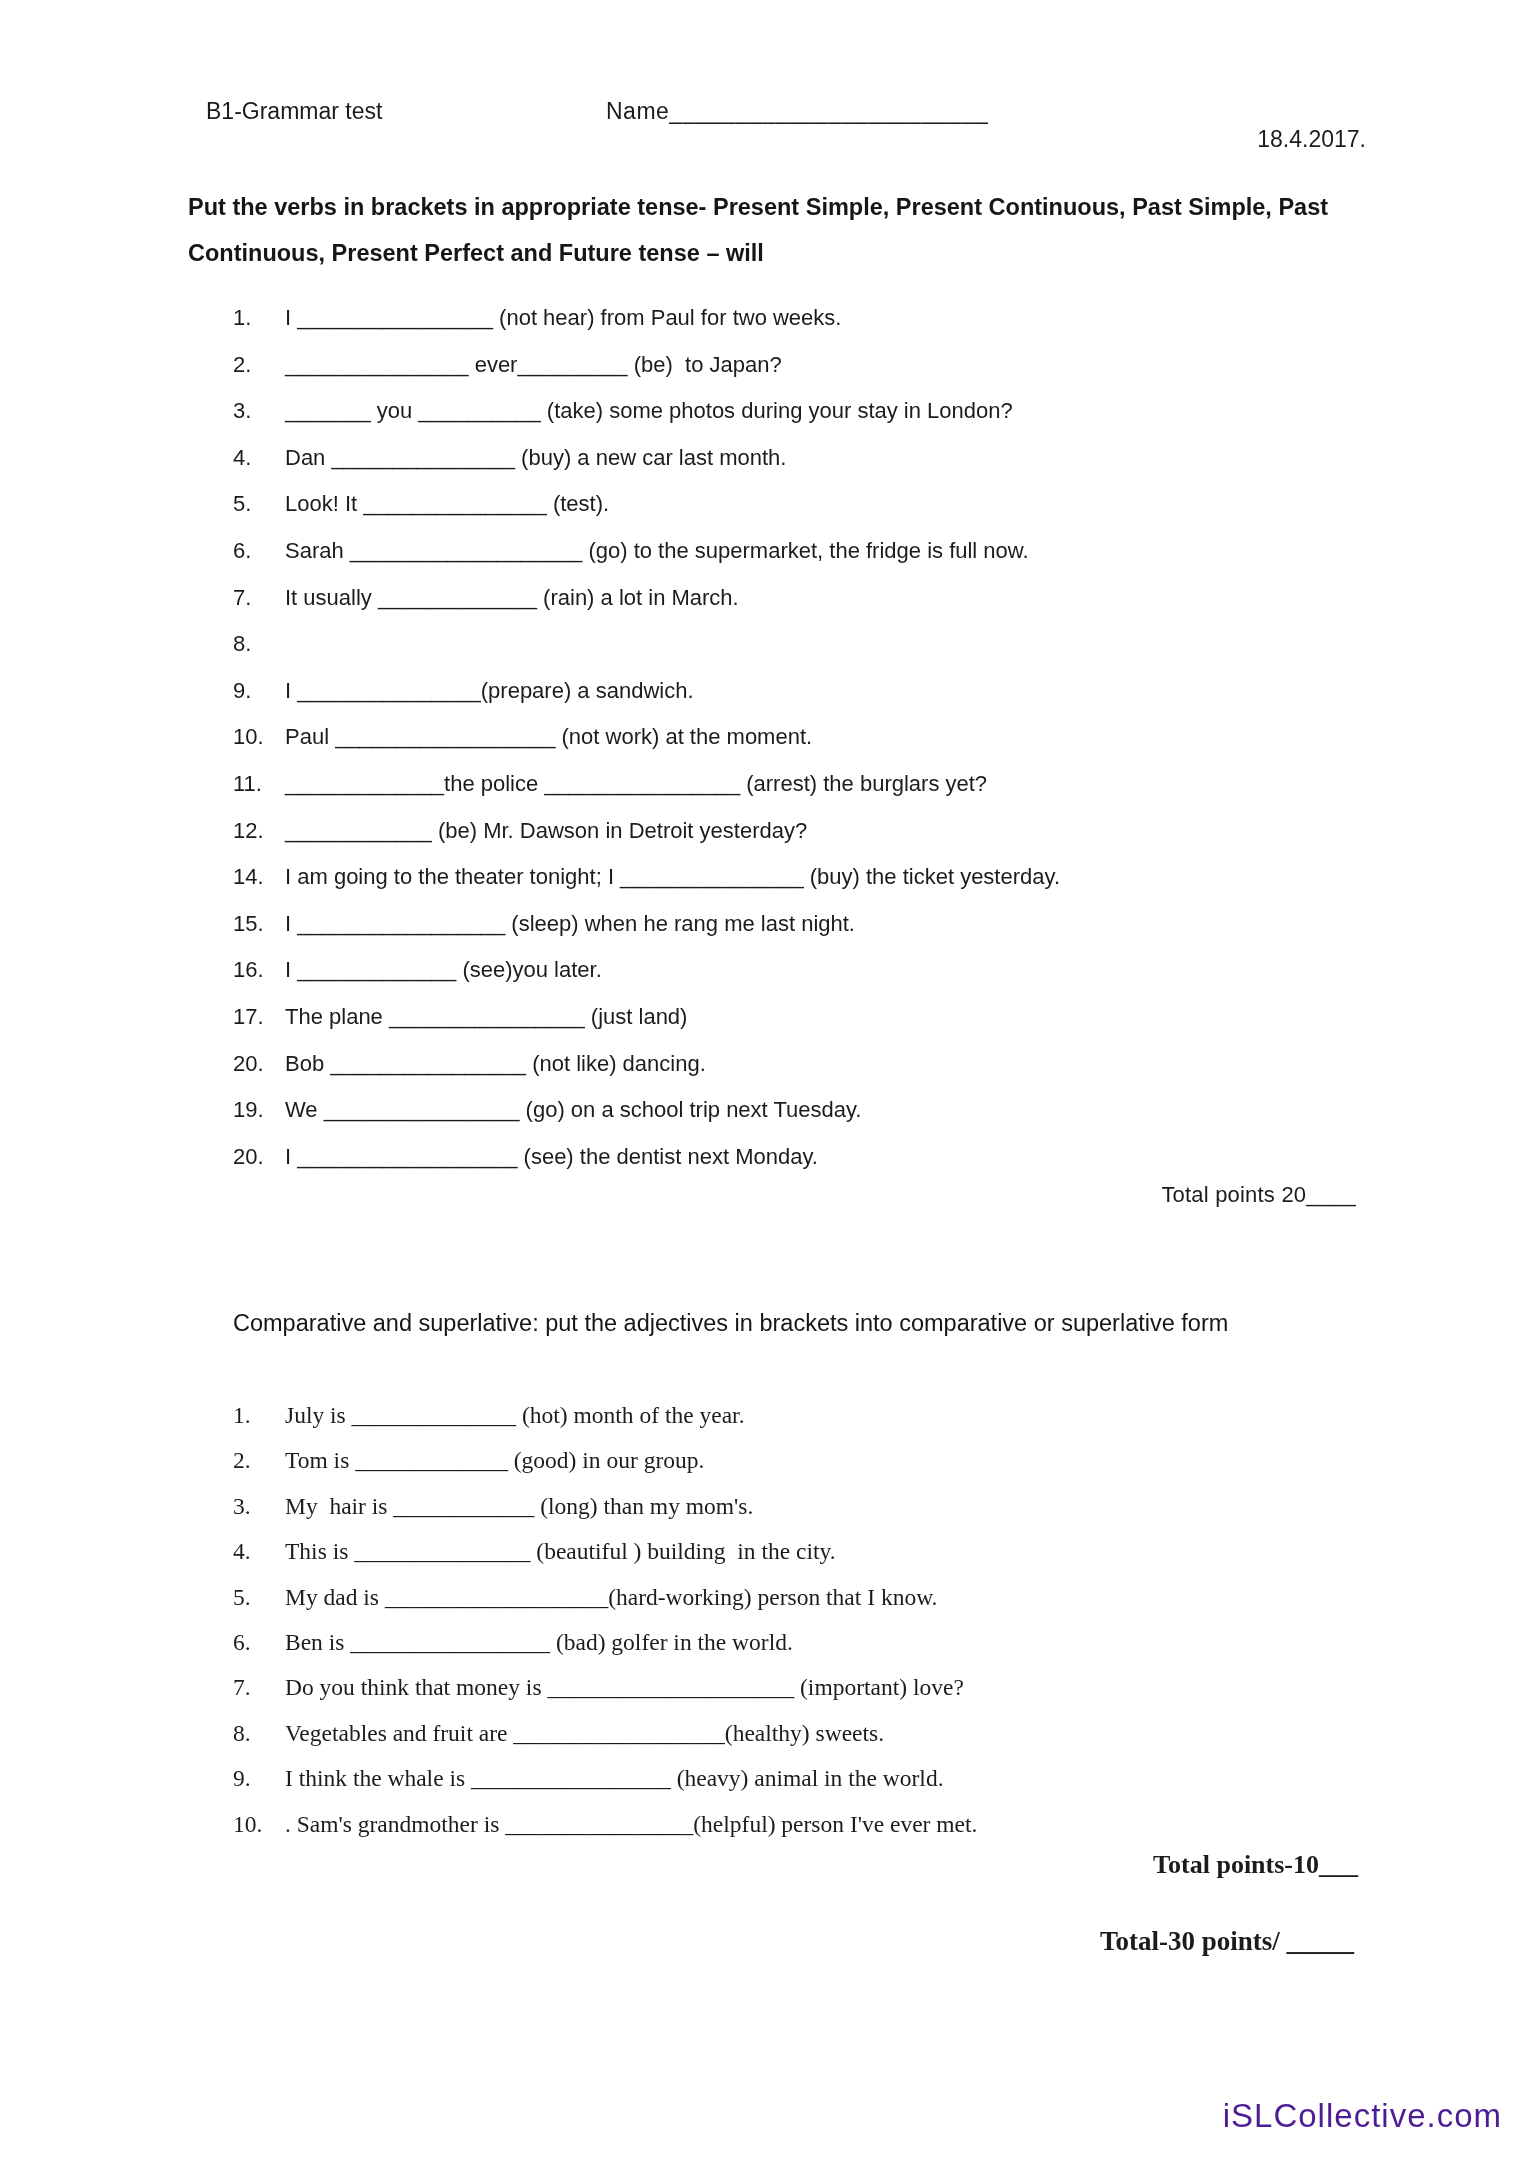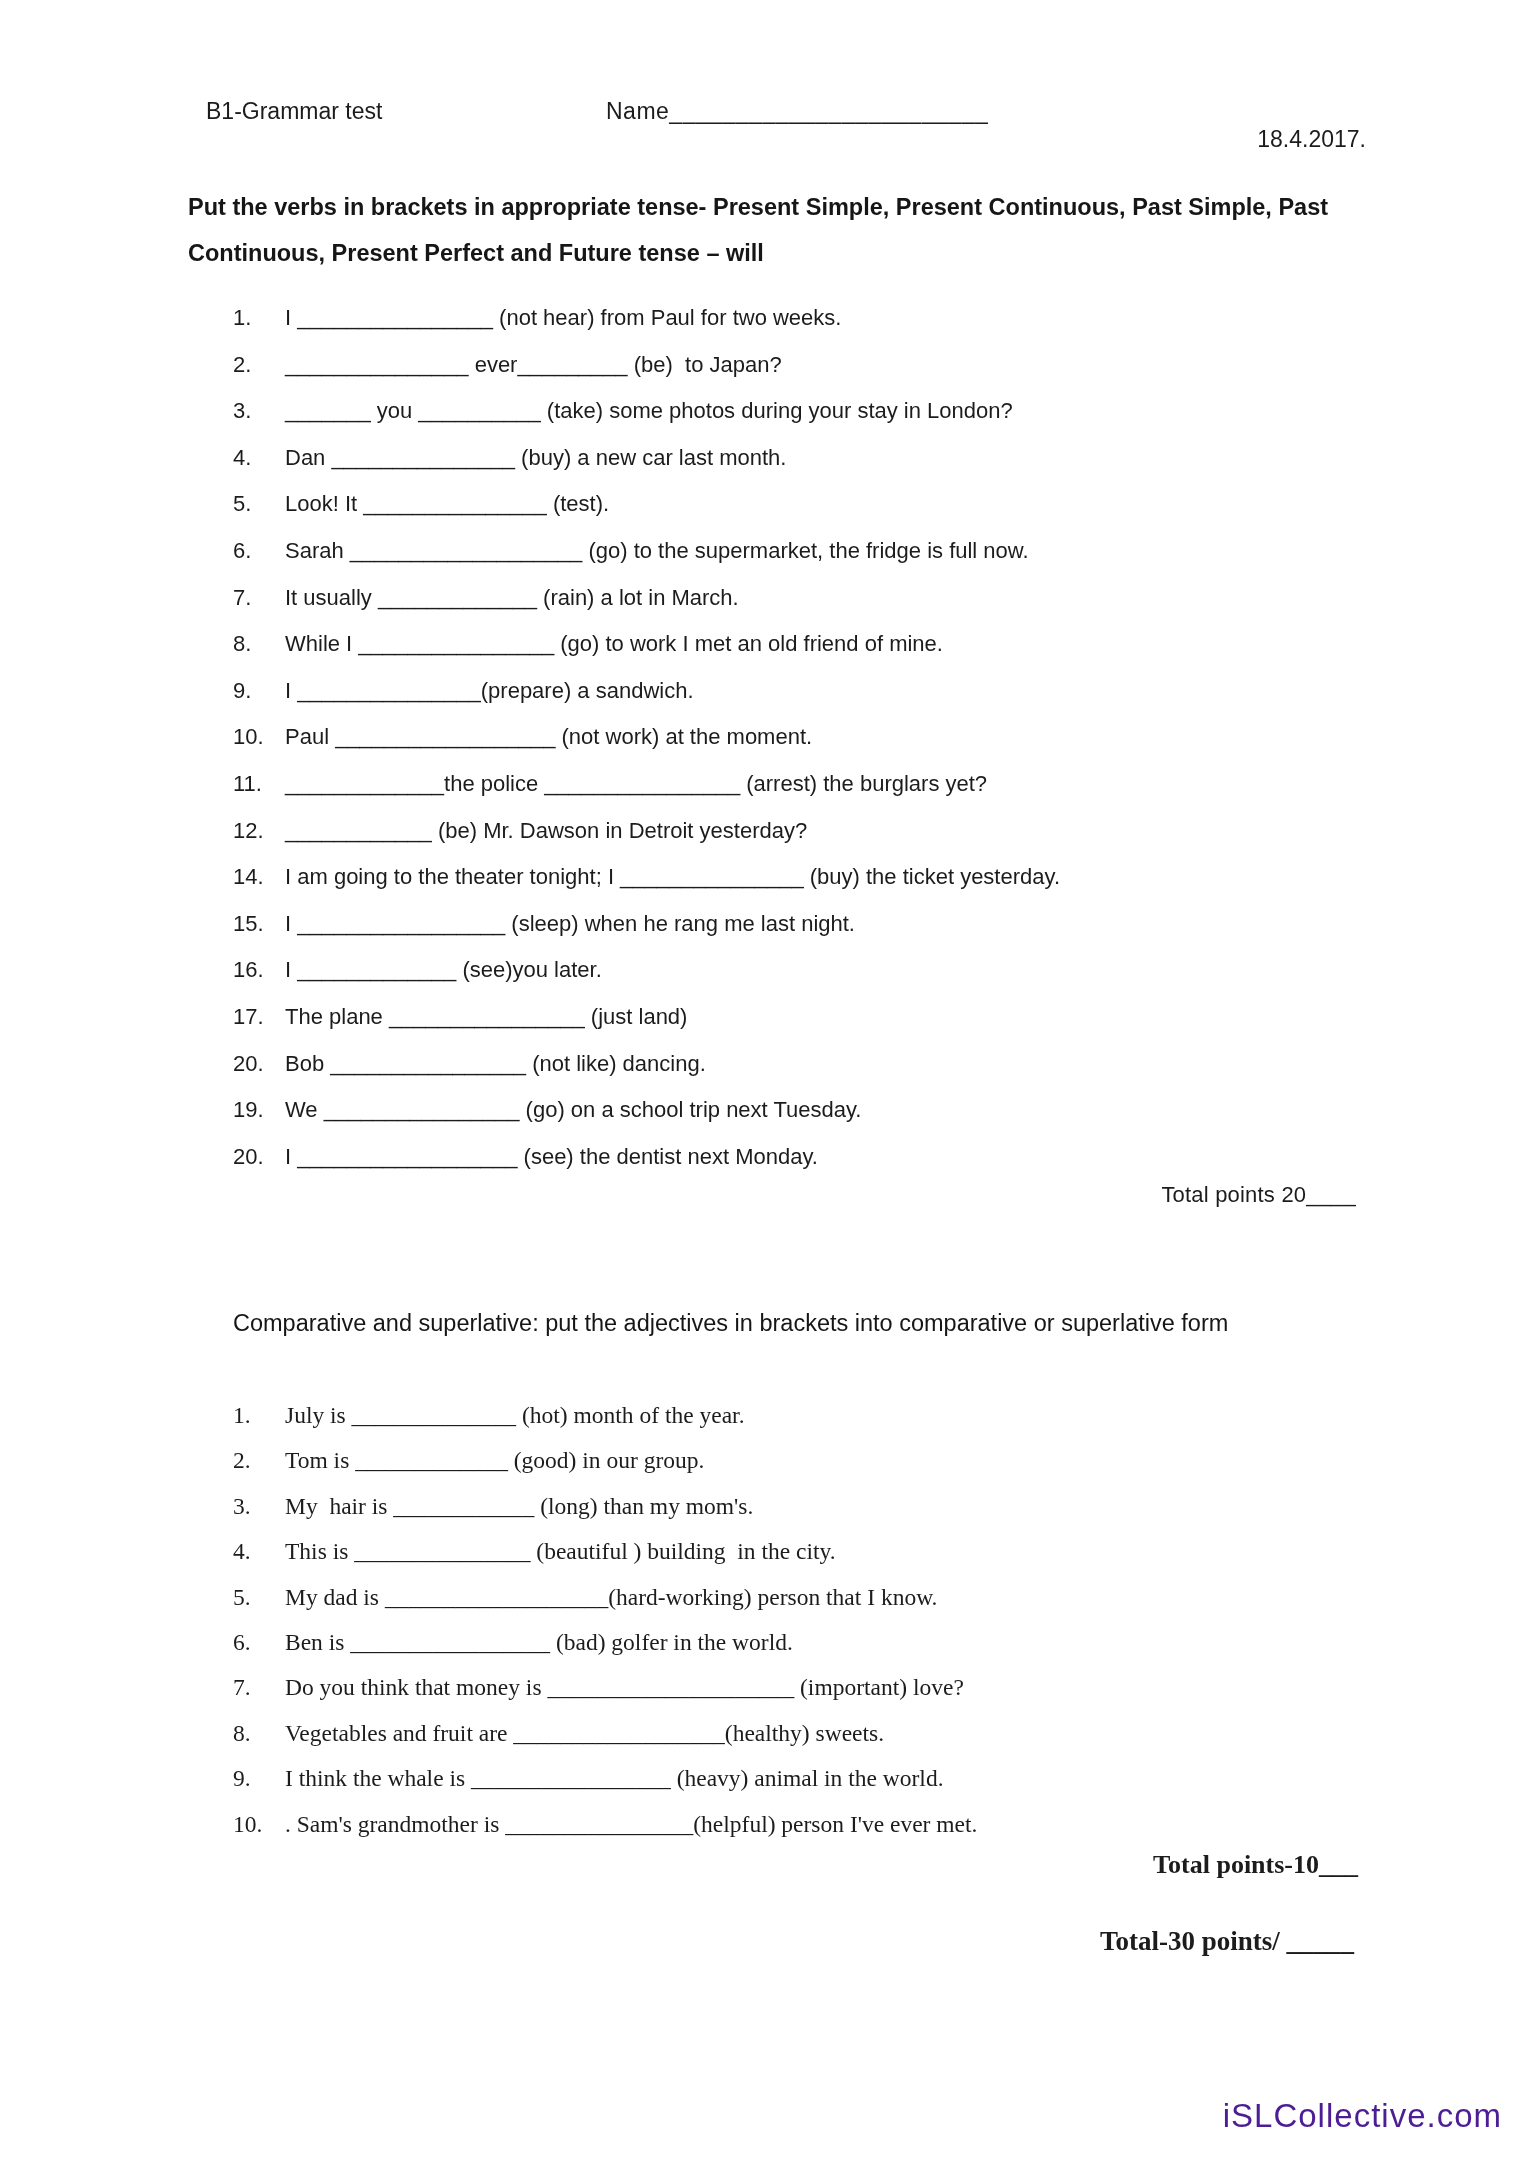--- a/index.html
+++ b/index.html
@@ -136,21 +136,21 @@
   <div class="instr1">Put the verbs in brackets in appropriate tense- Present Simple, Present Continuous, Past Simple, Past Continuous, Present Perfect and Future tense – will</div>
 
   <ol class="qlist qlist1">
     <li><span class="num">1.</span><span class="txt">I ________________ (not hear) from Paul for two weeks.</span></li>
     <li><span class="num">2.</span><span class="txt">_______________ ever_________ (be)  to Japan?</span></li>
     <li><span class="num">3.</span><span class="txt">_______ you __________ (take) some photos during your stay in London?</span></li>
     <li><span class="num">4.</span><span class="txt">Dan _______________ (buy) a new car last month.</span></li>
     <li><span class="num">5.</span><span class="txt">Look! It _______________ (test).</span></li>
     <li><span class="num">6.</span><span class="txt">Sarah ___________________ (go) to the supermarket, the fridge is full now.</span></li>
     <li><span class="num">7.</span><span class="txt">It usually _____________ (rain) a lot in March.</span></li>
-    <li><span class="num">8.</span><span class="txt">While I ________________ (go) to work I met an old friend of mine.</span></li>
+    <li><span class="num">8.</span></li>
     <li><span class="num">9.</span><span class="txt">I _______________(prepare) a sandwich.</span></li>
     <li><span class="num">10.</span><span class="txt">Paul __________________ (not work) at the moment.</span></li>
     <li><span class="num">11.</span><span class="txt">_____________the police ________________ (arrest) the burglars yet?</span></li>
     <li><span class="num">12.</span><span class="txt">____________ (be) Mr. Dawson in Detroit yesterday?</span></li>
     <li><span class="num">14.</span><span class="txt">I am going to the theater tonight; I _______________ (buy) the ticket yesterday.</span></li>
     <li><span class="num">15.</span><span class="txt">I _________________ (sleep) when he rang me last night.</span></li>
     <li><span class="num">16.</span><span class="txt">I _____________ (see)you later.</span></li>
     <li><span class="num">17.</span><span class="txt">The plane ________________ (just land)</span></li>
     <li><span class="num">20.</span><span class="txt">Bob ________________ (not like) dancing.</span></li>
     <li><span class="num">19.</span><span class="txt">We ________________ (go) on a school trip next Tuesday.</span></li>

